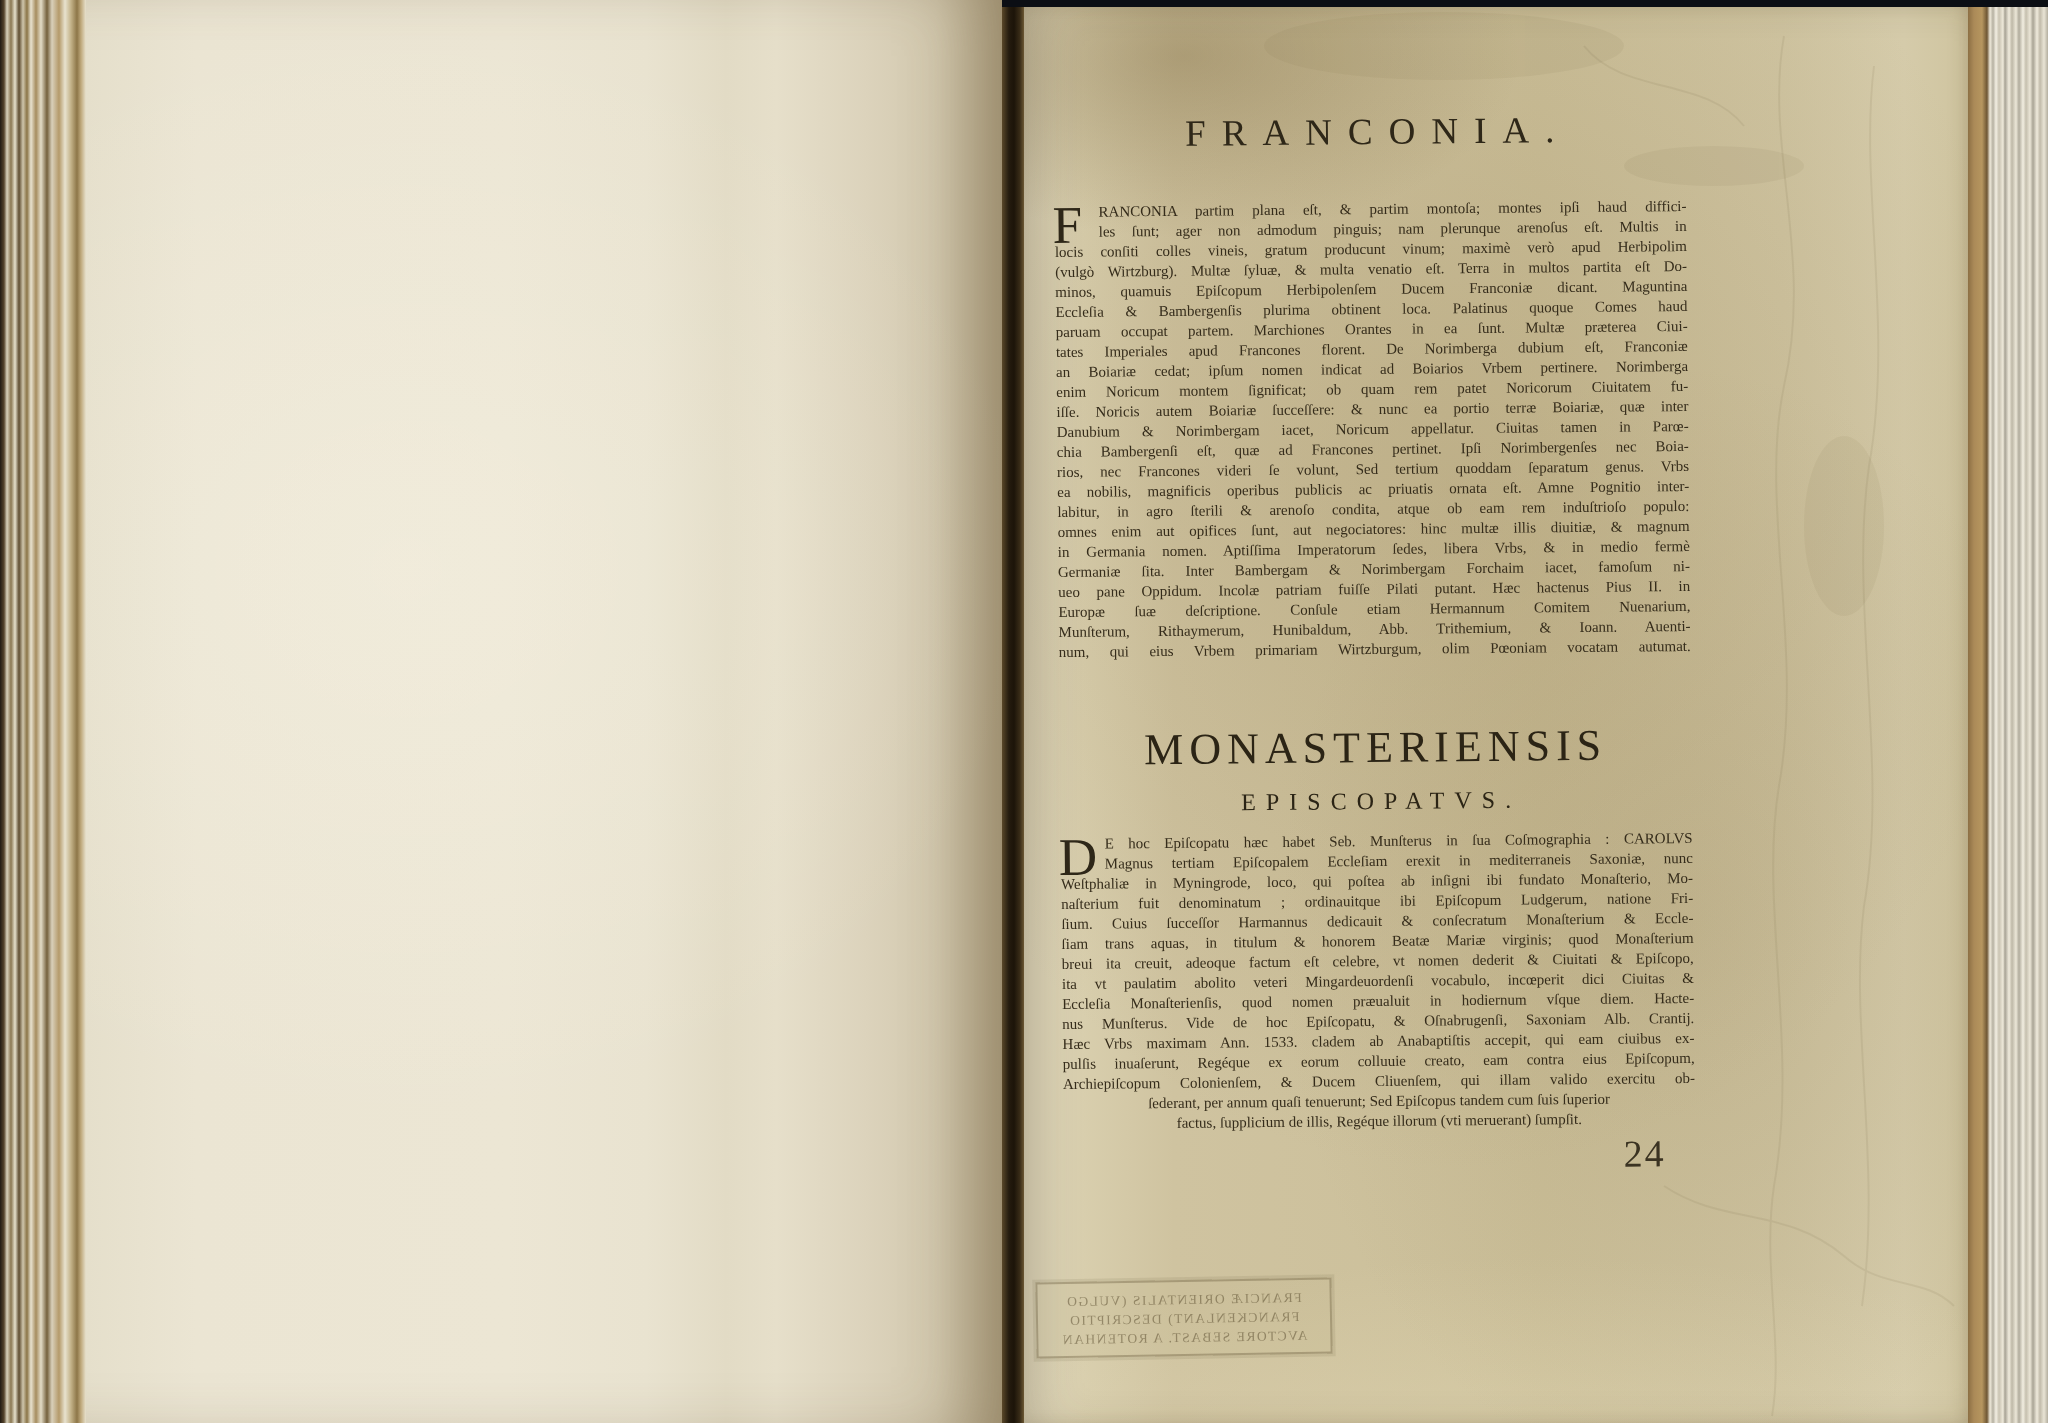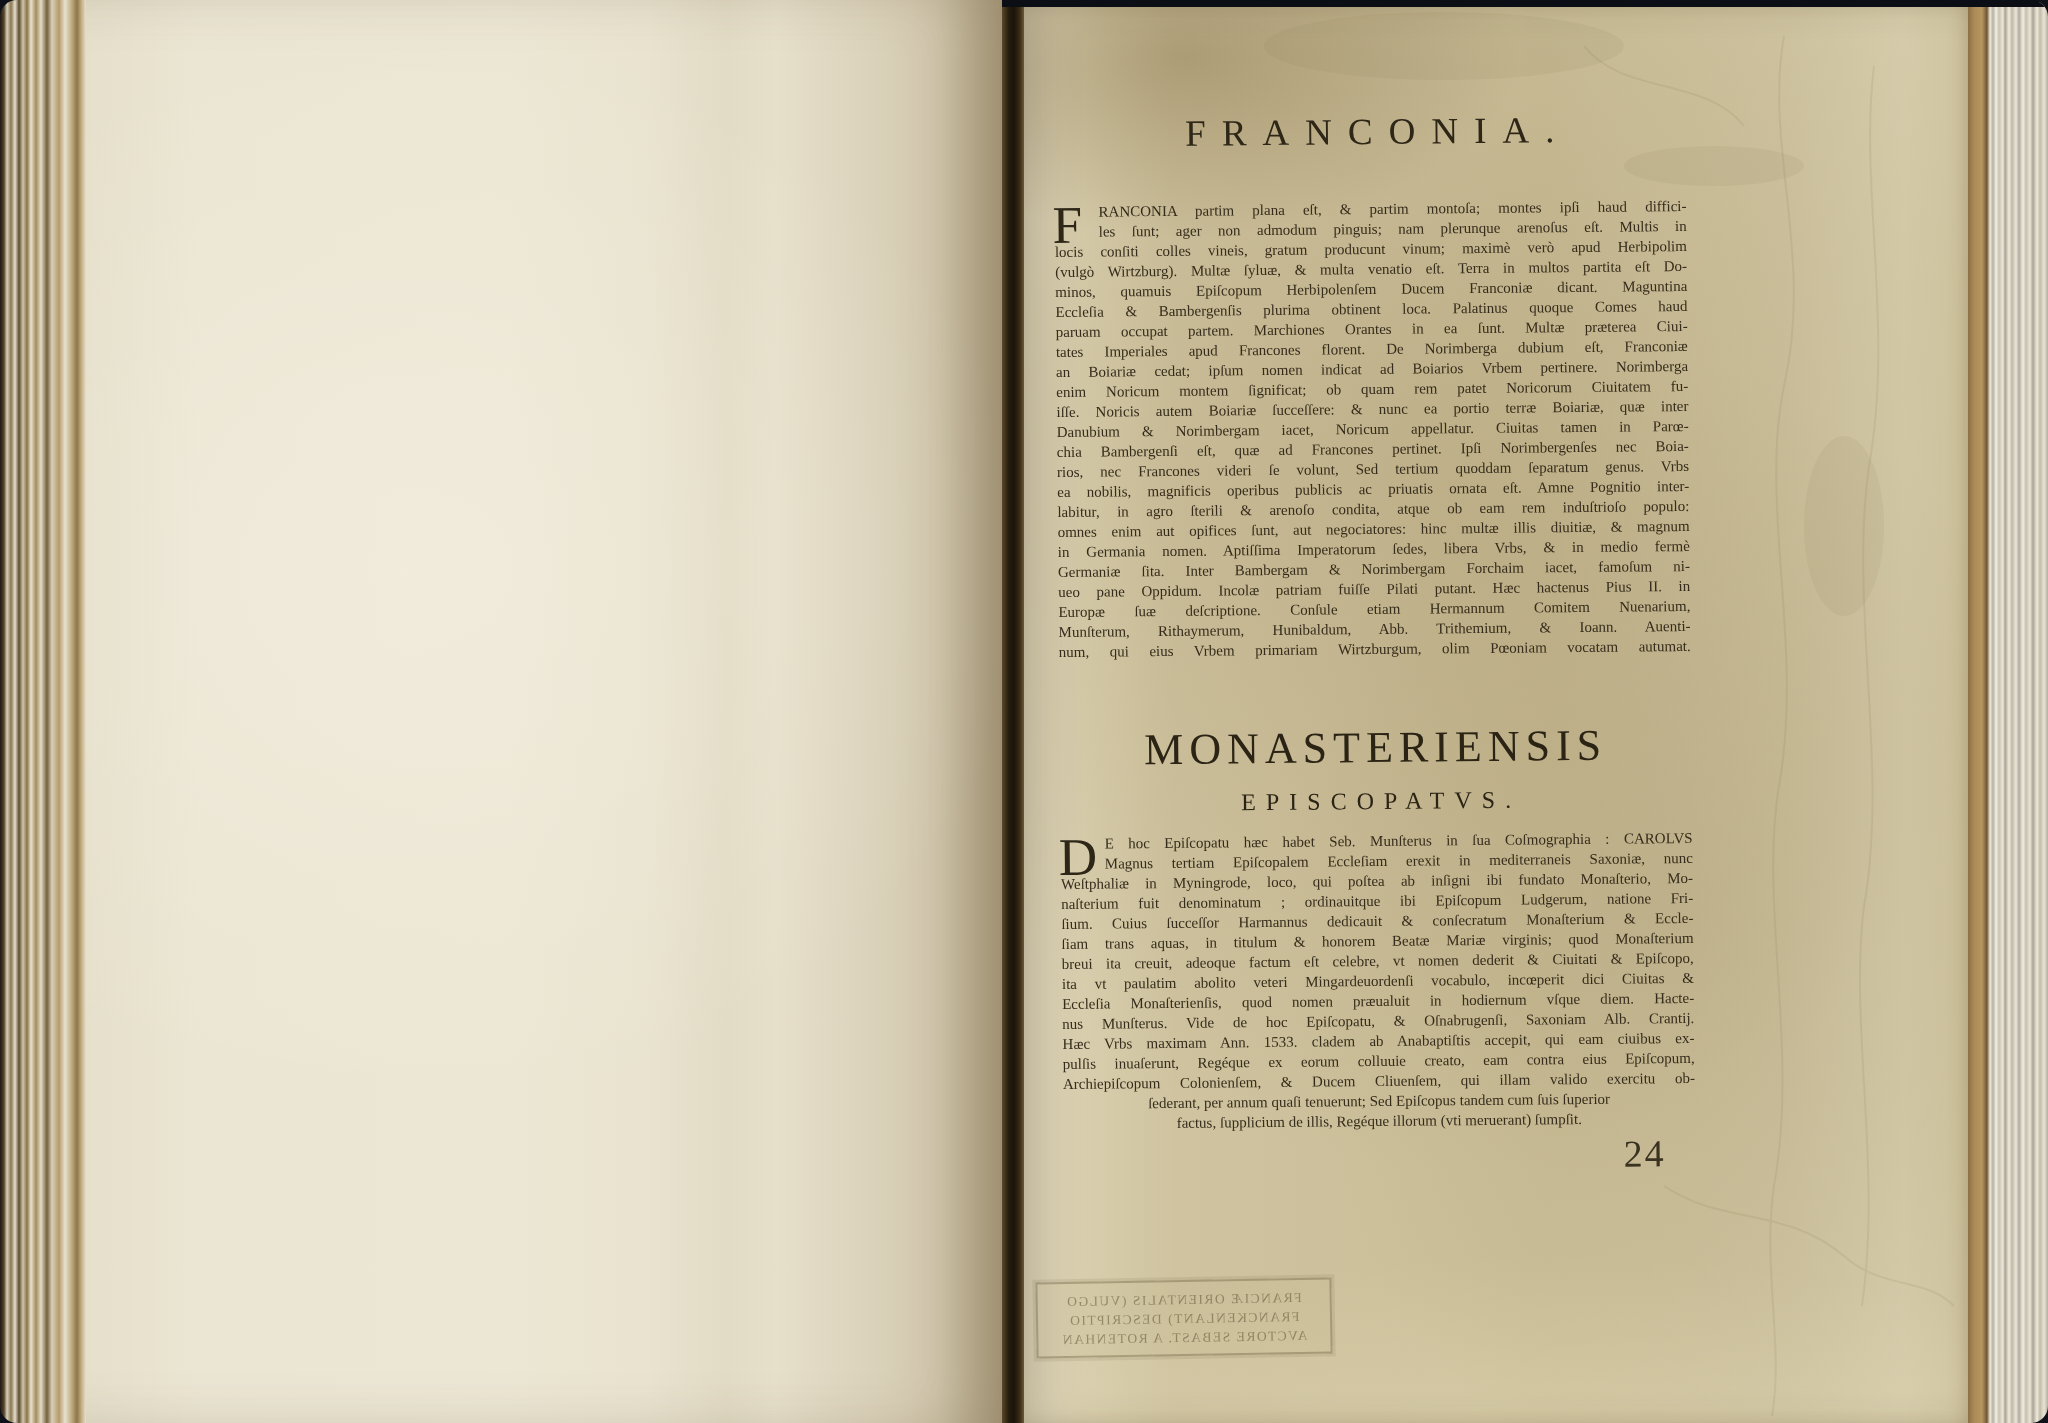--- a/index.html
+++ b/index.html
@@ -1,20 +1,19 @@
 <!DOCTYPE html>
 <html><head>
 <meta charset="utf-8">
 <style>
   html,body { margin:0; padding:0; background:#0e1118; }
   #stage {
     position:relative; width:2048px; height:1423px; overflow:hidden;
     background:#0e1118;
     font-family:"Liberation Serif","DejaVu Serif",serif;
-    border-radius:17px;
   }
   
   #left-edge {
     position:absolute; left:0; top:0; width:86px; height:1423px;
     background:linear-gradient(90deg,
       #201a12 0px,#55442c 4px,#d8d1bb 7px,#8a7752 11px,#e6e0cc 15px,
       #5e4c30 19px,#cfc6ad 23px,#8a7447 27px,#e8e2cf 31px,#a58c5e 36px,
       #e3dcc7 41px,#74603c 47px,#d9d0ba 52px,#b49a6a 59px,#e8e2cf 65px,
       #c3b288 71px,#8d7648 77px,#bfa97c 81px,#e7e1cd 86px);
   }

